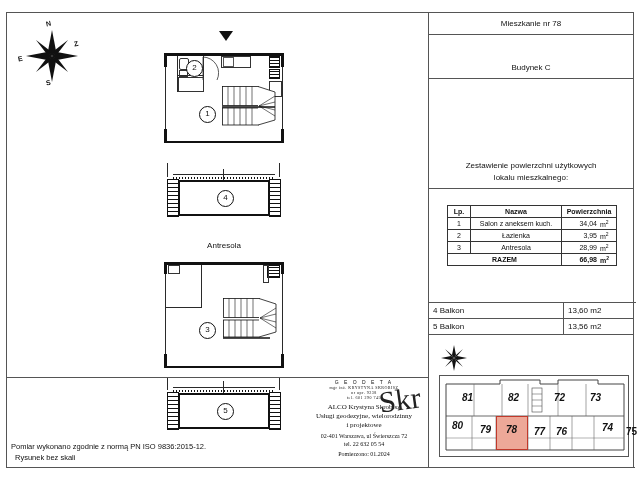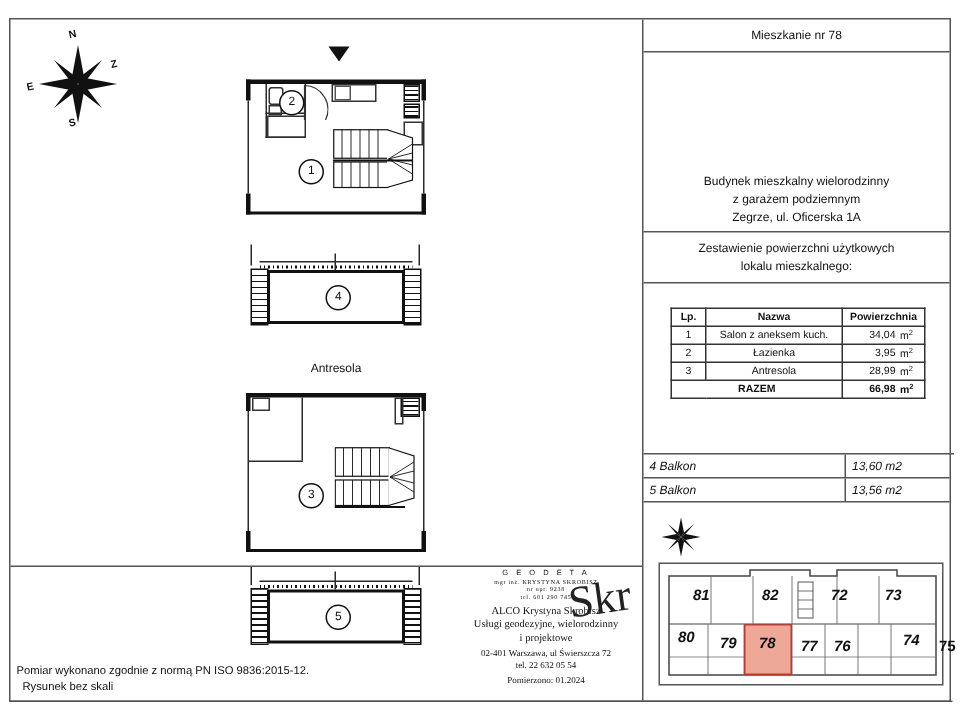--- a/index.html
+++ b/index.html
@@ -48,21 +48,21 @@
   .areatbl th{font-weight:bold;}
   .areatbl .nm{text-align:center;}
   .areatbl .num{text-align:right;padding-right:1px;}
   .areatbl .unit{text-align:left;width:14px;border-left:none;}
   .areatbl .tot td{font-weight:bold;}
   .areatbl .nob{border-right:none;}
   sup{font-size:5px;}
 
   
   .balrow{position:absolute;left:0;right:0;border-bottom:1px solid #555;
-          box-sizing:border-box;font-size:8px;display:flex;align-items:center;font-style:italic;}
+          box-sizing:border-box;font-size:8px;display:flex;align-items:center;}
   .balrow .c1{flex:0 0 130px;padding-left:4px;}
   .balrow .c2{flex:1;padding-left:4px;border-left:1px solid #555;height:100%;
               display:flex;align-items:center;}
 
   
   .keyplan{position:absolute;border:1px solid #555;box-sizing:border-box;background:#fff;}
   .khigh{background:#eda898;border:1px solid #c0392b;}
 
   
   .stamp{position:absolute;text-align:center;color:#111;
@@ -231,24 +231,22 @@
     <div class="pillar" style="left:110px;top:14px;width:12px;height:38px;"></div>
     <div class="balcony" style="left:19px;top:15px;width:92px;height:36px;border-width:2px;"></div>
     <div class="marker" style="left:58px;top:25px;">5</div>
   </div>
 
   <div style="position:absolute;left:422px;top:0;right:0;height:455px;">
 
     <div class="inforow" style="top:0px;height:22px;">
       <span>Mieszkanie nr 78</span>
     </div>
-    <div class="inforow" style="top:98px;height:44px;">
-      <span>Budynek mieszkalny wielorodzinny</span>
-      <span>z garażem podziemnym</span>
-      <span>Zegrze, ul. Oficerska 1A</span>
+    <div class="inforow" style="top:44px;height:22px;">
+      <span>Budynek C</span>
     </div>
     <div class="inforow" style="top:142px;height:34px;">
       <span>Zestawienie powierzchni użytkowych</span>
       <span>lokalu mieszkalnego:</span>
     </div>
 
     <table class="areatbl" style="left:18px;top:192px;width:170px;">
       <tbody>
           <tr>
         <th style="width:18px;">Lp.</th>

